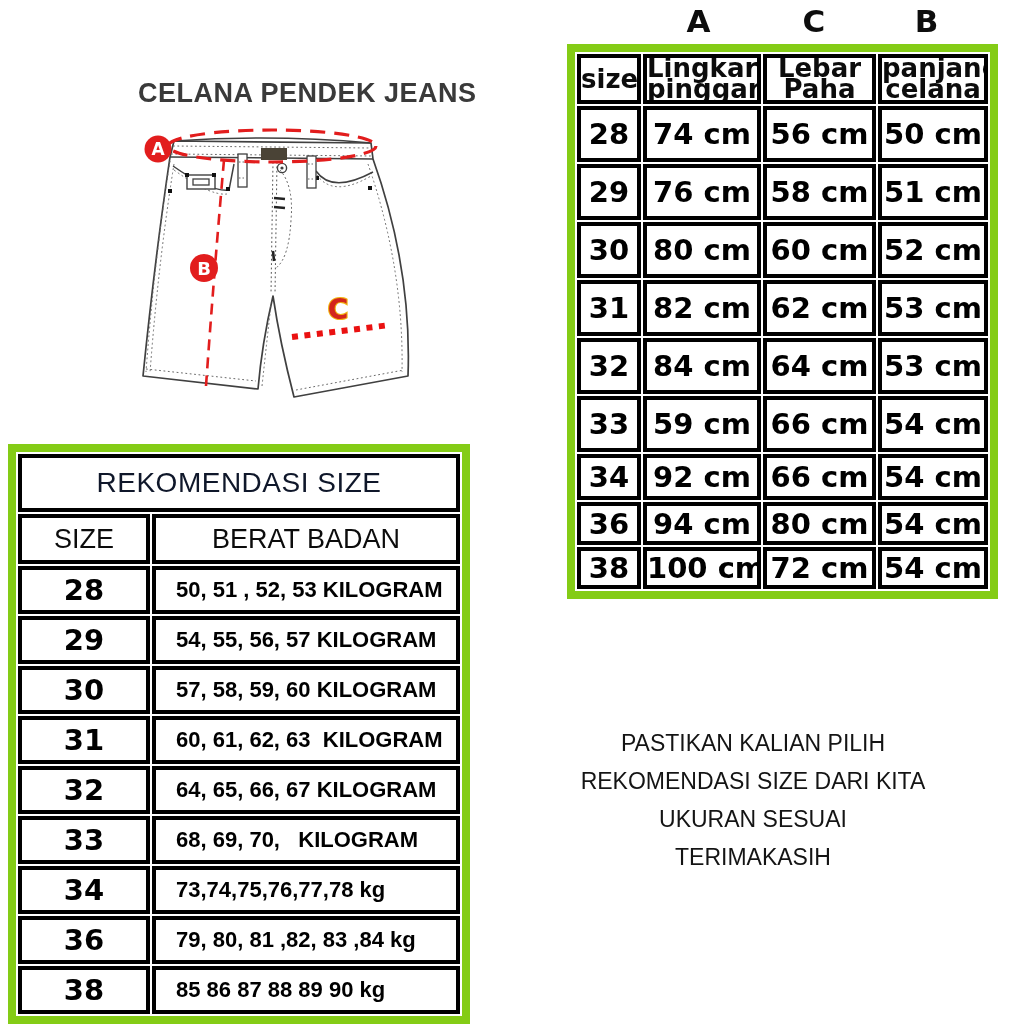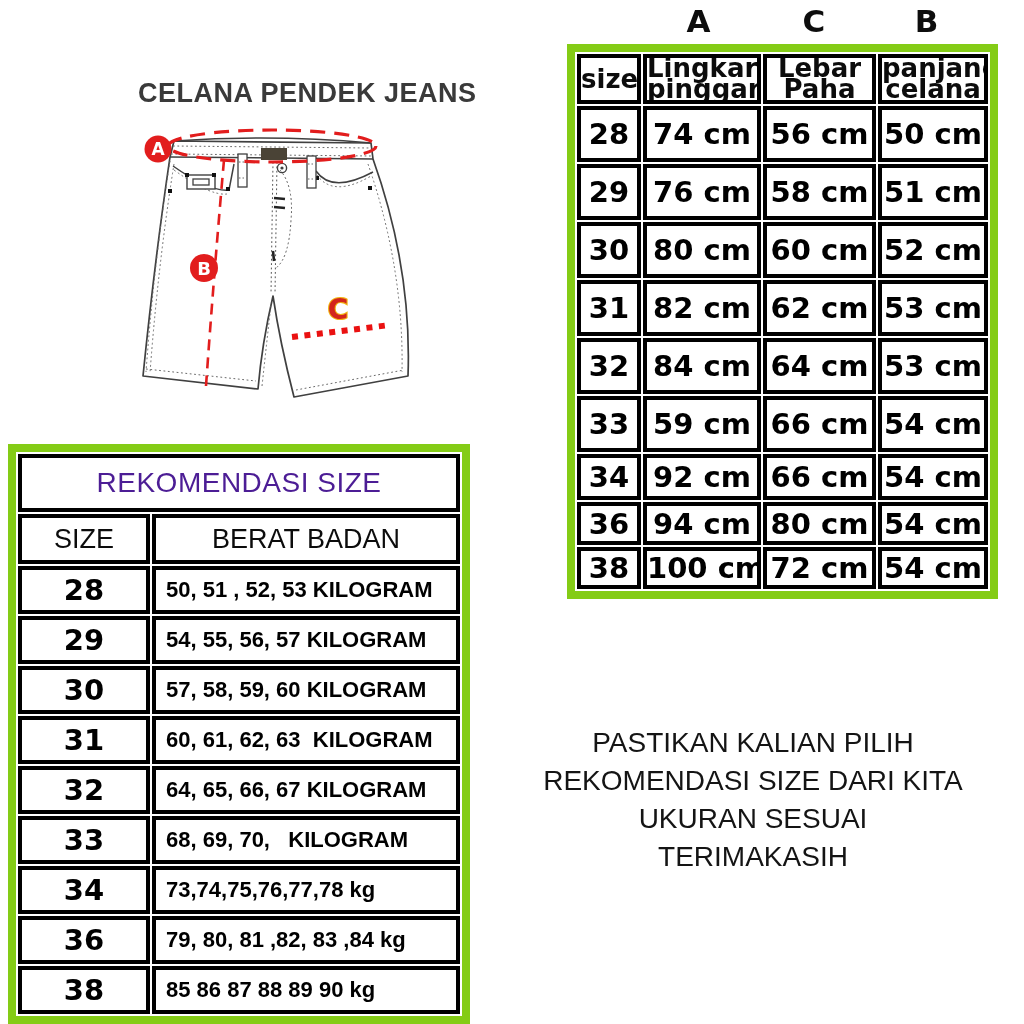--- a/index.html
+++ b/index.html
@@ -35,31 +35,31 @@
   #measure-table th{font-weight:bold;font-size:26px;line-height:21px;color:#0c0c0c;}
   #measure-table th.corner{font-weight:bold;font-size:26px;}
   #measure-table tbody tr{height:56px;}
   #measure-table tbody tr:nth-child(7){height:46px;}
   #measure-table tbody tr:nth-child(8){height:43px;}
   #measure-table tbody tr:nth-child(9){height:39px;}
   #measure-table td{font-weight:bold;font-size:29px;color:#000;white-space:nowrap;}
 
   
   #rec-table{position:absolute;left:8px;top:444px;width:452px;}
-  #rec-table .rt-title{height:50px;font-weight:normal;font-size:28px;color:#4c1d95;
+  #rec-table .rt-title{height:50px;font-weight:normal;font-size:28px;color:#0f172a;
                        letter-spacing:.5px;}
   #rec-table .rt-sub{height:42px;font-weight:normal;font-size:27px;color:#0c0c0c;}
   #rec-table tbody tr{height:48px;}
   #rec-table td.r-size{font-family:"DejaVu Sans",sans-serif;font-weight:bold;font-size:29px;}
-  #rec-table td.r-weight{font-weight:bold;font-size:22px;text-align:left;padding-left:10px;
+  #rec-table td.r-weight{font-weight:bold;font-size:22px;text-align:left;padding-left:20px;
                          white-space:pre;letter-spacing:0px;}
 
   
   .note{position:absolute;left:533px;top:724px;width:440px;text-align:center;
-        font-size:28px;line-height:38px;color:#141414;}
+        font-size:23px;line-height:38px;color:#141414;}
 </style>
 </head>
 <body>
 
 <div id="canvas">
 
   <div class="title">CELANA PENDEK JEANS</div>
 
   <div class="diagram">
     <svg width="400" height="330" viewBox="0 0 400 330">

